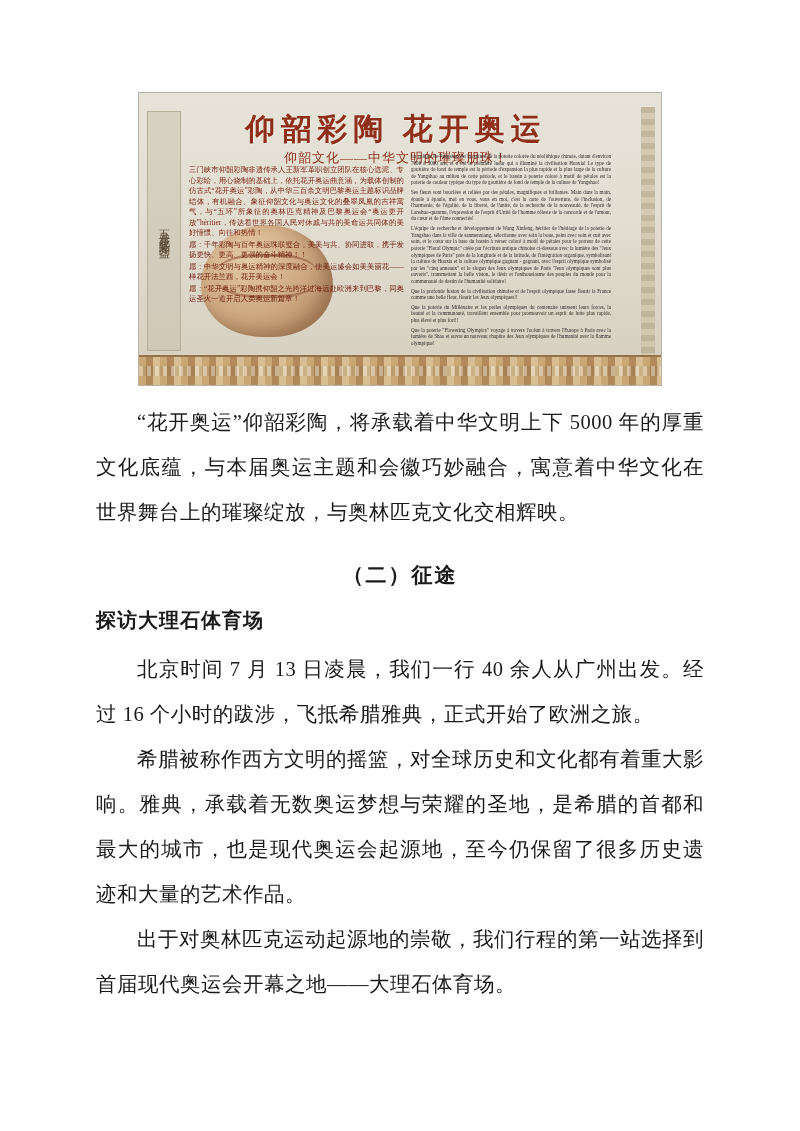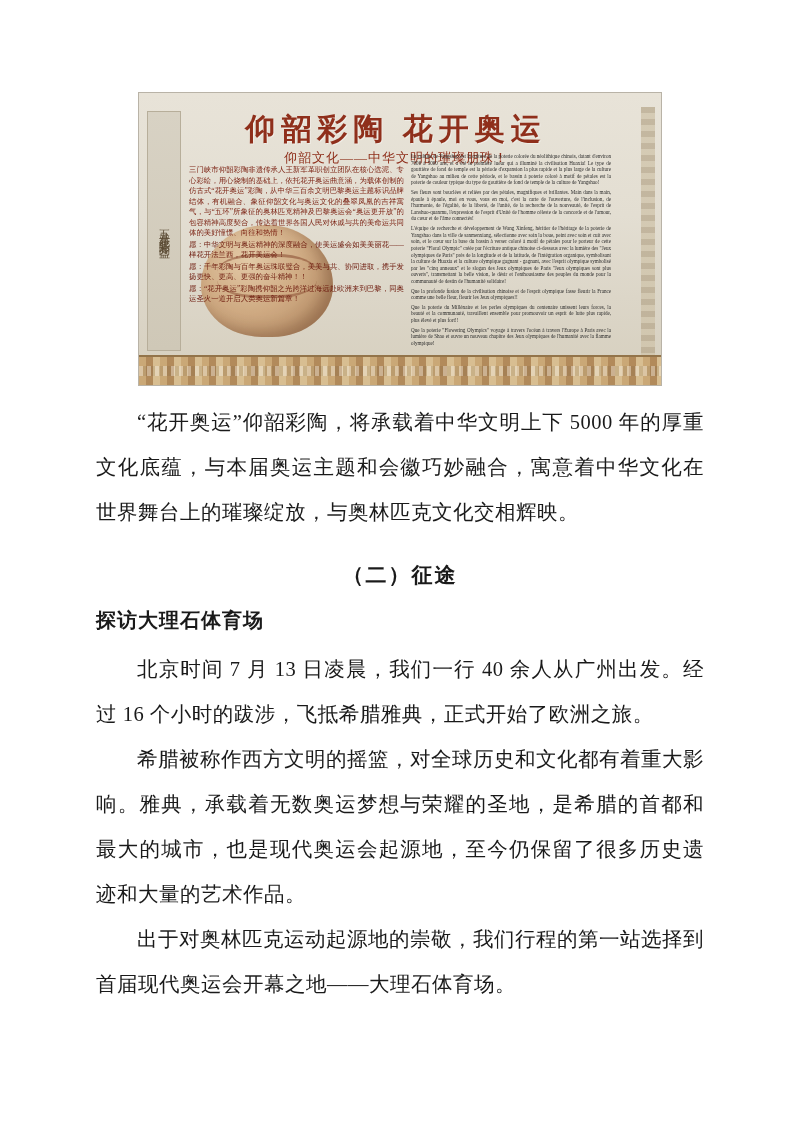--- a/index.html
+++ b/index.html
@@ -212,23 +212,23 @@
       <div class="fig-left-band">
         <span class="vtext">五瓣花纹彩陶盆</span>
       </div>
 
       <div class="fig-title">仰韶彩陶  花开奥运</div>
       <div class="fig-subtitle">仰韶文化——中华文明的璀璨朋珠！</div>
 
       <div class="fig-pot"></div>
 
       <div class="fig-cn-col">
-        <p>三门峡市仰韶彩陶非遗传承人王新军革职创立团队在核心选泥、专心彩绘，用心烧制的基础上，依托花开奥运曲意涵，为载体创制的仿古式“花开奥运”彩陶，从中华三百余文明巴黎奥运主题标识品牌结体，有机融合、象征仰韶文化与奥运文化的叠翠凤凰的吉祥寓气，与“五环”所象征的奥林匹克精神及巴黎奥运会“奥运更开放”的包容精神高度契合，传达着世界各国人民对休戚与共的美命运共同体的美好憧憬、向往和热情！</p>
+        <p>三门峡市仰韶彩陶非遗传承人王新军革职创立团队在核心选泥、专心彩绘，用心烧制的基础上，依托花开奥运曲意涵，为载体创制的仿古式“花开奥运”彩陶，从中华三百余文明巴黎奥运主题标识品牌结体，有机融合、象征仰韶文化与奥运文化的叠翠凤凰的吉祥寓气，与“五环”所象征的奥林匹克精神及巴黎奥运会“奥运更开放”héritier，传达着世界各国人民对休戚与共的美命运共同体的美好憧憬、向往和热情！</p>
+        <p class="wish">愿：千年彩陶与百年奥运珠联璧合，美美与共、协同进取，携手发扬更快、更高、更强的奋斗精神！！</p>
         <p class="wish">愿：中华文明与奥运精神的深度融合，使美运盛会如美美丽花——样花开法兰西，花开美运会！</p>
-        <p class="wish">愿：千年彩陶与百年奥运珠联璧合，美美与共、协同进取，携手发扬更快、更高、更强的奋斗精神！！</p>
         <p class="wish">愿：“花开奥运”彩陶携仰韶之光跨洋过海远赴欧洲来到巴黎，同奥运圣火一道开启人类奥运新篇章！</p>
       </div>
 
       <div class="fig-fr-col">
         <p>La culture de Yangshao est la culture de la poterie colorée du néolithique chinois, datant d'environ 7000 à 5000 ans, et a été la première lueur qui a illuminé la civilisation Huaxia! Le type de gouttière de fond de temple est la période d'expansion la plus rapide et la plus large de la culture de Yangshao au milieu de cette période, et le bassin à poterie coloré à motif de pétales est la poterie de couleur typique du type de gouttière de fond de temple de la culture de Yangshao!</p>
         <p>Ses fleurs sont bouclées et reliées par des pétales, magnifiques et brillantes. Main dans la main, épaule à épaule, moi en vous, vous en moi, c'est la carte de l'ouverture, de l'inclusion, de l'harmonie, de l'égalité, de la liberté, de l'unité, de la recherche de la nouveauté, de l'esprit de Lanshuo-quanmu, l'expression de l'esprit d'Unité de l'homme céleste de la concorde et de l'amour, du cœur et de l'âme connectés!</p>
         <p>L'équipe de recherche et développement de Wang Xinfeng, héritier de l'héritage de la poterie de Yangshao dans la ville de sanmenxiang, sélectionne avec soin la boue, peint avec soin et cuit avec soin, et le cœur sur la base du bassin à verser coloré à motif de pétales pour le porteur de cette poterie "Floral Olympic" créée par l'écriture antique chinoise ci-dessous avec la lumière des "Jeux olympiques de Paris" près de la longitude et de la latitude, de l'intégration organique, symbolisant la culture de Huaxia et la culture olympique gagnant - gagnant, avec l'esprit olympique symbolisé par les "cinq anneaux" et le slogan des Jeux olympiques de Paris "Jeux olympiques sont plus ouverts", transmettant la belle vision, le désir et l'enthousiasme des peuples du monde pour la communauté de destin de l'humanité solidaire!</p>
         <p>Que la profonde fusion de la civilisation chinoise et de l'esprit olympique fasse fleurir la France comme une belle fleur, fleurir les Jeux olympiques!!</p>
         <p>Que la poterie du Millénaire et les perles olympiques du centenaire unissent leurs forces, la beauté et la communauté, travaillent ensemble pour promouvoir un esprit de lutte plus rapide, plus élevé et plus fort!!</p>
         <p>Que la poterie "Flowering Olympics" voyage à travers l'océan à travers l'Europe à Paris avec la lumière de Shao et ouvre un nouveau chapitre des Jeux olympiques de l'humanité avec la flamme olympique!</p>

